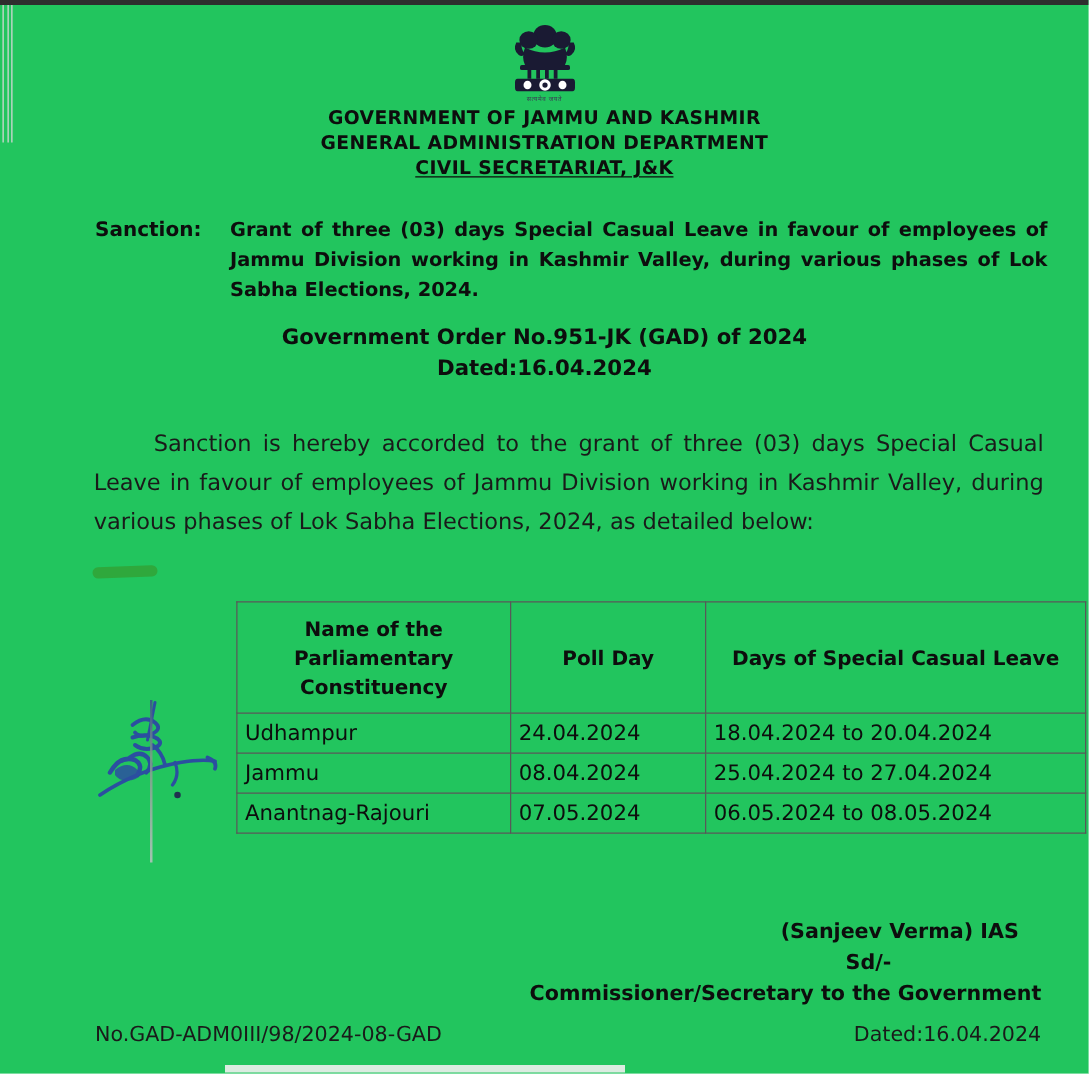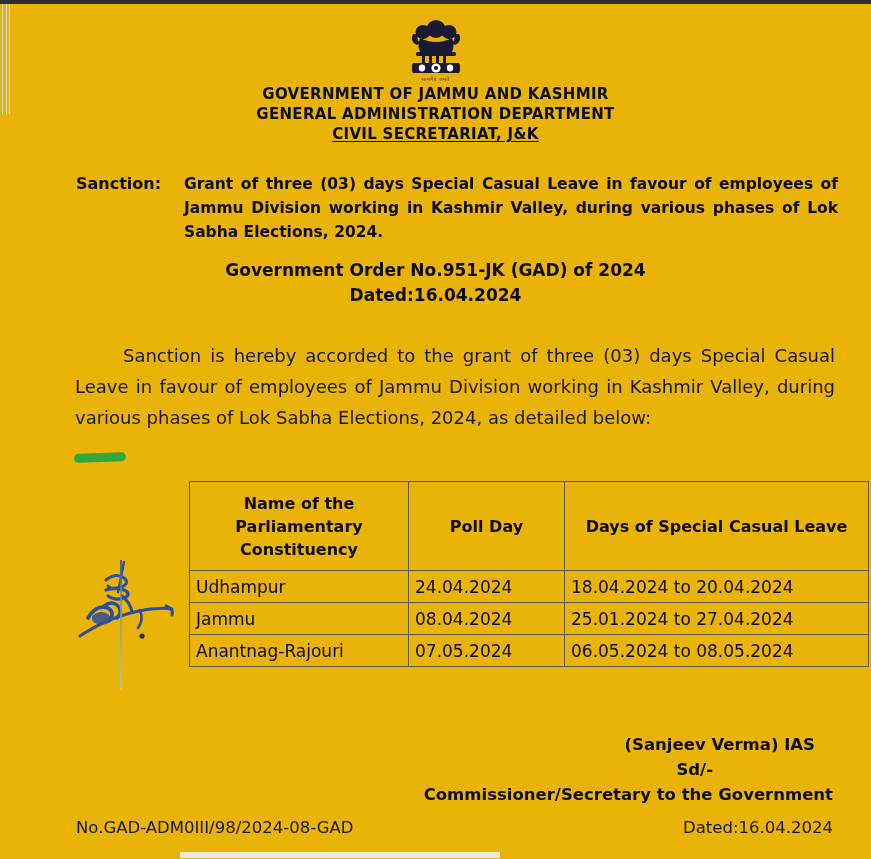--- a/index.html
+++ b/index.html
@@ -8,21 +8,21 @@
     background: #ffffff;
   }
   body {
     font-family: "DejaVu Sans", sans-serif;
     color: #111111;
   }
   #page {
     position: relative;
     width: 871px;
     height: 859px;
-    background: #eab308;
+    background: #22c55e;
     overflow: hidden;
   }
 
   
   .scan-top-bar {
     position: absolute;
     left: 0; top: 0;
     width: 871px; height: 4px;
     background: #2e2e2e;
   }
@@ -332,21 +332,21 @@
       </thead>
       <tbody>
         <tr>
           <td>Udhampur</td>
           <td>24.04.2024</td>
           <td>18.04.2024 to 20.04.2024</td>
         </tr>
         <tr>
           <td>Jammu</td>
           <td>08.04.2024</td>
-          <td>25.01.2024 to 27.04.2024</td>
+          <td>25.04.2024 to 27.04.2024</td>
         </tr>
         <tr>
           <td>Anantnag-Rajouri</td>
           <td>07.05.2024</td>
           <td>06.05.2024 to 08.05.2024</td>
         </tr>
       </tbody>
     </table>
   </div>
 

